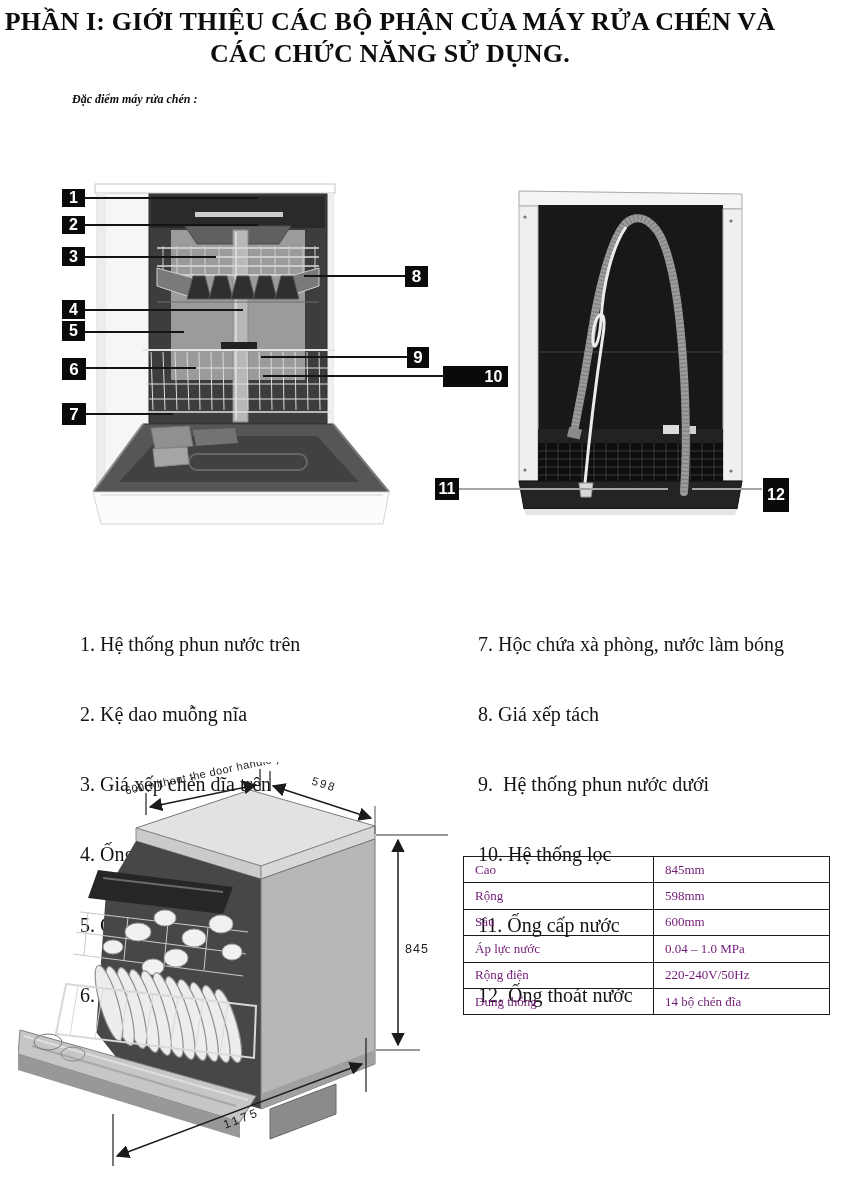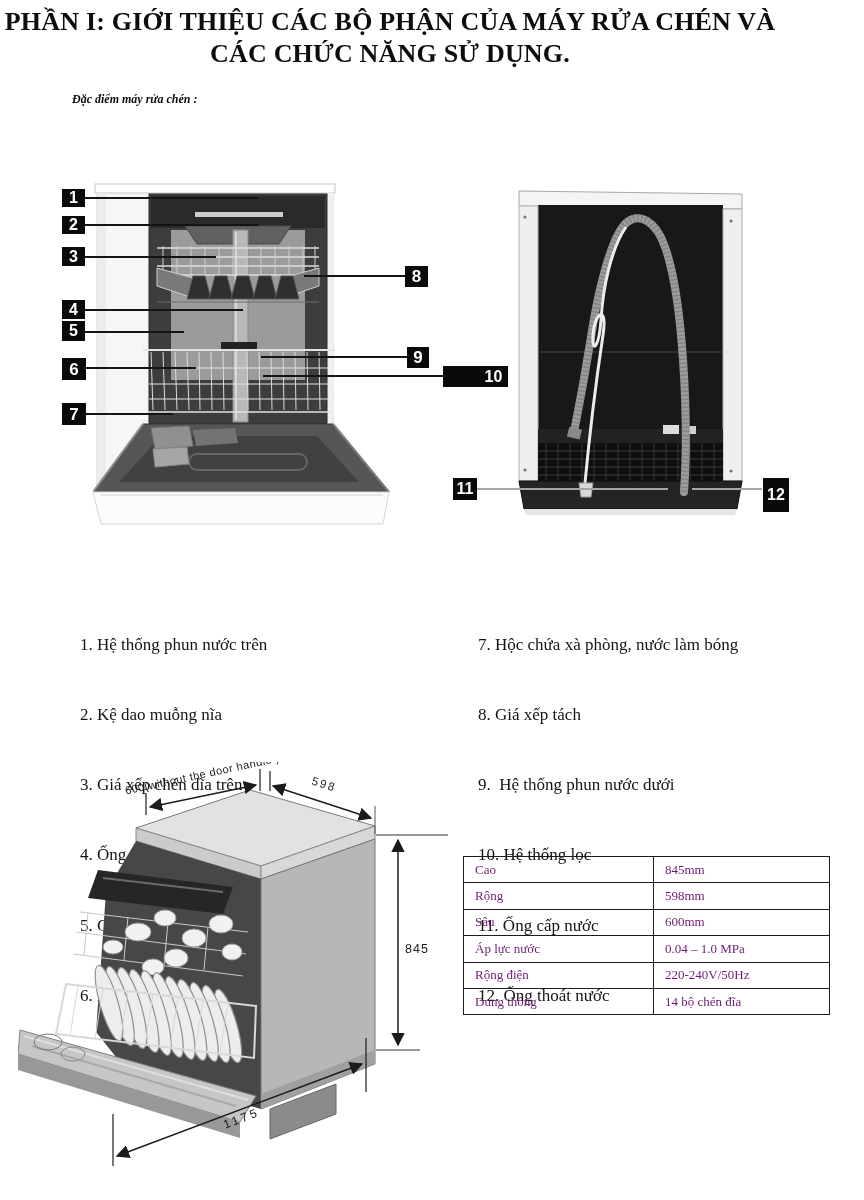--- a/index.html
+++ b/index.html
@@ -30,26 +30,26 @@
   .co1{left:62px;top:189px;width:23px;height:18px;}
   .co2{left:62px;top:216px;width:23px;height:18px;}
   .co3{left:62px;top:247px;width:23px;height:19px;}
   .co4{left:62px;top:300px;width:23px;height:19px;}
   .co5{left:62px;top:321px;width:23px;height:20px;}
   .co6{left:62px;top:358px;width:24px;height:22px;font-size:17px;}
   .co7{left:62px;top:403px;width:24px;height:22px;font-size:17px;}
   .co8{left:405px;top:266px;width:23px;height:21px;font-size:17px;}
   .co9{left:407px;top:347px;width:22px;height:21px;font-size:17px;}
   .co10{left:443px;top:366px;width:29px;height:21px;padding-left:36px;}
-  .co11{left:453px;top:478px;width:24px;height:22px;}
+  .co11{left:435px;top:478px;width:24px;height:22px;}
   .co12{left:763px;top:478px;width:26px;height:34px;}
   
   .parts-col{
     position:absolute;top:586px;margin:0;padding:0;list-style:none;
-    font-size:17px;line-height:23.4px;color:#141414;white-space:pre;
+    font-size:20px;line-height:23.4px;color:#141414;white-space:pre;
   }
   #parts-left{left:80px;}
   #parts-right{left:478px;}
   
   #dim-diagram{position:absolute;left:18px;top:762px;z-index:1;}
   .dim-text{
     font-family:"Liberation Sans",sans-serif;fill:#1b1b1b;
   }
   
   .specs{

